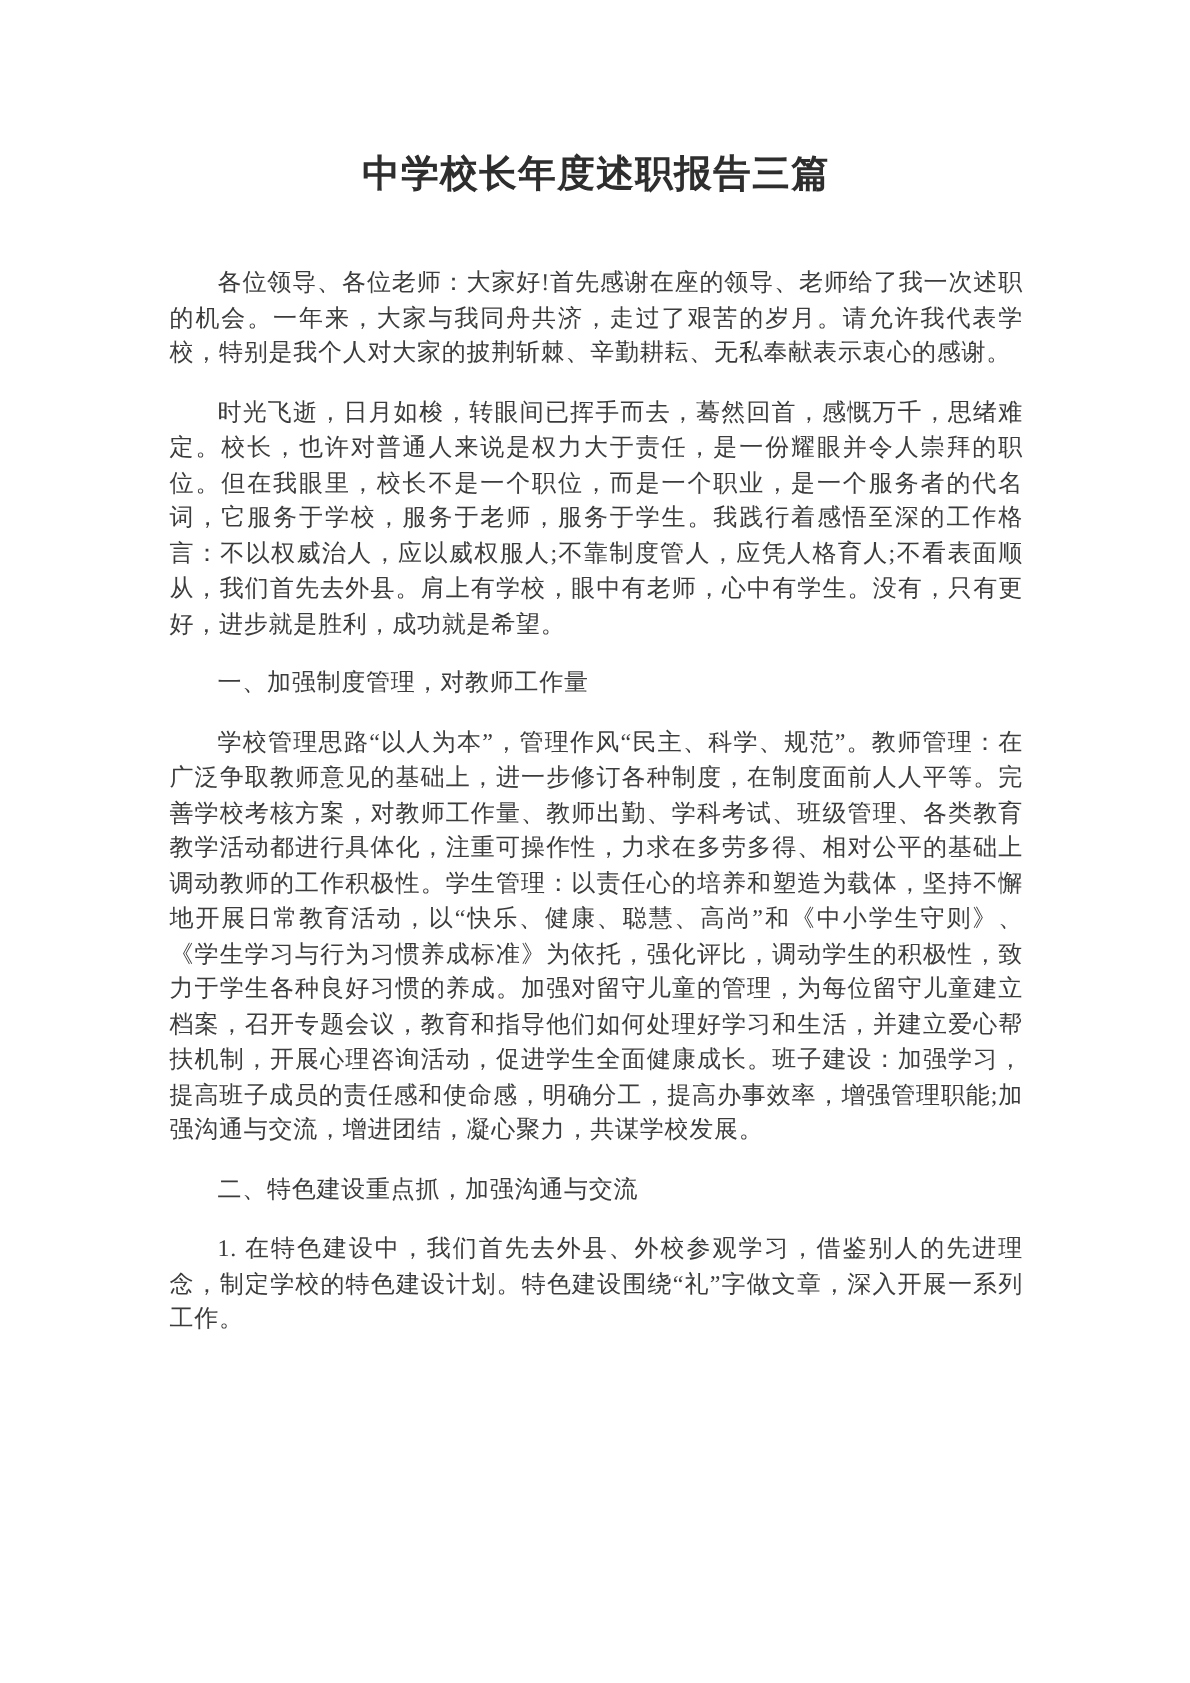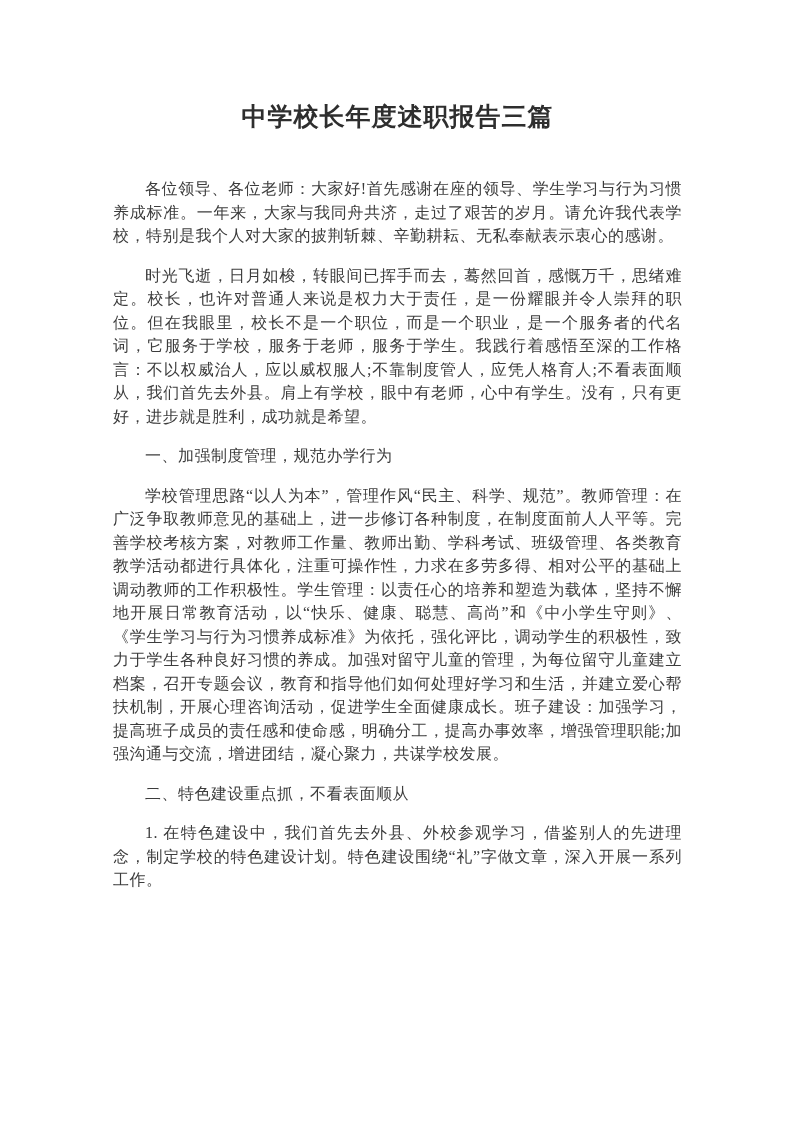--- a/index.html
+++ b/index.html
@@ -43,26 +43,26 @@
   .section-heading {
     text-align: left;
   }
 </style>
 </head>
 <body>
 
 <div class="page">
   <h1 class="doc-title">中学校长年度述职报告三篇</h1>
 
-  <p class="para">各位领导、各位老师：大家好!首先感谢在座的领导、学生学习与行为习惯养成标准。一年来，大家与我同舟共济，走过了艰苦的岁月。请允许我代表学校，特别是我个人对大家的披荆斩棘、辛勤耕耘、无私奉献表示衷心的感谢。</p>
+  <p class="para">各位领导、各位老师：大家好!首先感谢在座的领导、老师给了我一次述职的机会。一年来，大家与我同舟共济，走过了艰苦的岁月。请允许我代表学校，特别是我个人对大家的披荆斩棘、辛勤耕耘、无私奉献表示衷心的感谢。</p>
 
   <p class="para">时光飞逝，日月如梭，转眼间已挥手而去，蓦然回首，感慨万千，思绪难定。校长，也许对普通人来说是权力大于责任，是一份耀眼并令人崇拜的职位。但在我眼里，校长不是一个职位，而是一个职业，是一个服务者的代名词，它服务于学校，服务于老师，服务于学生。我践行着感悟至深的工作格言：不以权威治人，应以威权服人;不靠制度管人，应凭人格育人;不看表面顺从，我们首先去外县。肩上有学校，眼中有老师，心中有学生。没有，只有更好，进步就是胜利，成功就是希望。</p>
 
 
-  <p class="para section-heading">一、加强制度管理，规范办学行为</p>
+  <p class="para section-heading">一、加强制度管理，对教师工作量</p>
 
   <p class="para">学校管理思路“以人为本”，管理作风“民主、科学、规范”。教师管理：在广泛争取教师意见的基础上，进一步修订各种制度，在制度面前人人平等。完善学校考核方案，对教师工作量、教师出勤、学科考试、班级管理、各类教育教学活动都进行具体化，注重可操作性，力求在多劳多得、相对公平的基础上调动教师的工作积极性。学生管理：以责任心的培养和塑造为载体，坚持不懈地开展日常教育活动，以“快乐、健康、聪慧、高尚”和《中小学生守则》、《学生学习与行为习惯养成标准》为依托，强化评比，调动学生的积极性，致力于学生各种良好习惯的养成。加强对留守儿童的管理，为每位留守儿童建立档案，召开专题会议，教育和指导他们如何处理好学习和生活，并建立爱心帮扶机制，开展心理咨询活动，促进学生全面健康成长。班子建设：加强学习，提高班子成员的责任感和使命感，明确分工，提高办事效率，增强管理职能;加强沟通与交流，增进团结，凝心聚力，共谋学校发展。</p>
 
-  <p class="para section-heading">二、特色建设重点抓，不看表面顺从</p>
+  <p class="para section-heading">二、特色建设重点抓，加强沟通与交流</p>
 
   <p class="para">1. 在特色建设中，我们首先去外县、外校参观学习，借鉴别人的先进理念，制定学校的特色建设计划。特色建设围绕“礼”字做文章，深入开展一系列工作。</p>
 
 </div>
 
 </body></html>

